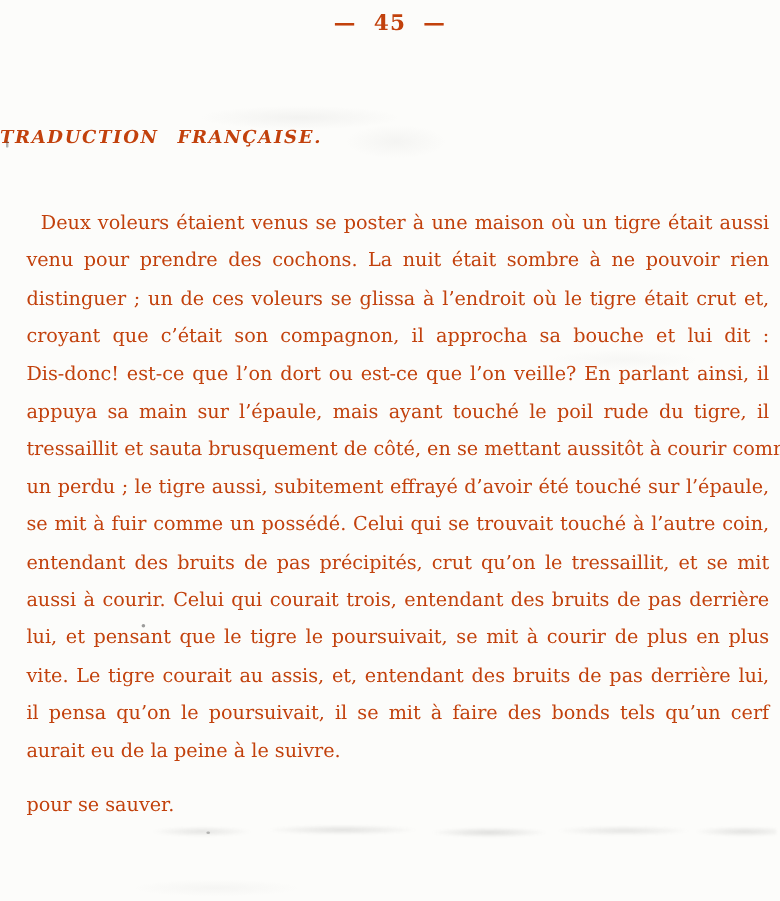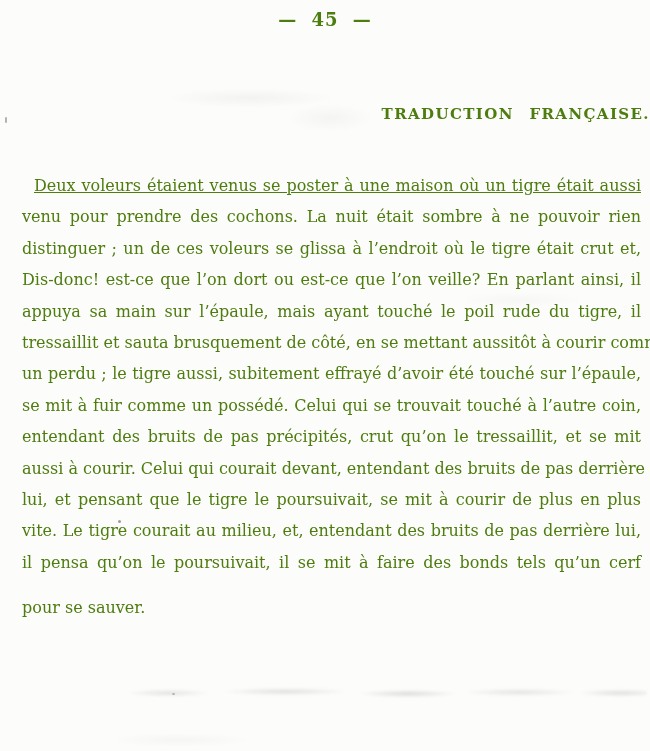--- a/index.html
+++ b/index.html
@@ -3,21 +3,21 @@
 <meta charset="utf-8">
 <style>
   html, body { margin: 0; padding: 0; background: #ffffff; }
   .page {
     position: relative;
     width: 650px;
     height: 751px;
     background: #fcfcfa;
     overflow: hidden;
     font-family: "DejaVu Serif", serif;
-    color: #4d7c0f;
+    color: #c2410c;
   }
   
   .page::before {
     content: "";
     position: absolute;
     inset: 0;
     background:
       radial-gradient(ellipse 120px 14px at 250px 98px, rgba(120,120,120,0.07), rgba(120,120,120,0) 70%),
       radial-gradient(ellipse 60px 20px at 330px 118px, rgba(120,120,120,0.06), rgba(120,120,120,0) 70%),
       radial-gradient(ellipse 90px 12px at 520px 300px, rgba(120,120,120,0.04), rgba(120,120,120,0) 70%),
@@ -33,45 +33,46 @@
     font-size: 18px;
     font-weight: bold;
     letter-spacing: 1px;
     word-spacing: 7px;
   }
   .section-heading {
     position: absolute;
     top: 105px;
     left: 0;
     width: 100%;
-    text-align: right;
+    text-align: left;
     font-size: 15px;
     font-weight: bold;
     letter-spacing: 1.4px;
     word-spacing: 9px;
+    font-style: italic;
   }
   .body-text {
     position: absolute;
     top: 170px;
     left: 22px;
     width: 619px;
     font-size: 16px;
     line-height: 31.4px;
     text-rendering: optimizeLegibility;
   }
   .line {
     text-align: justify;
     text-align-last: justify;
     white-space: nowrap;
   }
   .line.no-just {
     text-align: left;
     text-align-last: left;
   }
-  .line.indent { text-indent: 12px; text-decoration: underline; }
+  .line.indent { text-indent: 12px; }
   .para2 { margin-top: 14px; }
   
   .scan-band {
     position: absolute;
     top: 686px;
     left: 115px;
     width: 532px;
     height: 14px;
     background:
       radial-gradient(ellipse 60px 6px at 10% 50%, rgba(90,90,90,0.14), rgba(90,90,90,0) 70%),
@@ -101,30 +102,32 @@
 
   <div class="page-number">— 45 —</div>
 
   <div class="section-heading">TRADUCTION FRANÇAISE.</div>
 
   <div class="body-text">
     <div class="paragraph">
       <div class="line indent">Deux voleurs étaient venus se poster à une maison où un tigre était aussi</div>
       <div class="line">venu pour prendre des cochons. La nuit était sombre à ne pouvoir rien</div>
       <div class="line">distinguer ; un de ces voleurs se glissa à l’endroit où le tigre était crut et,</div>
+      <div class="line">croyant que c’était son compagnon, il approcha sa bouche et lui dit :</div>
       <div class="line">Dis-donc! est-ce que l’on dort ou est-ce que l’on veille? En parlant ainsi, il</div>
       <div class="line">appuya sa main sur l’épaule, mais ayant touché le poil rude du tigre, il</div>
       <div class="line">tressaillit et sauta brusquement de côté, en se mettant aussitôt à courir comme</div>
       <div class="line">un perdu ; le tigre aussi, subitement effrayé d’avoir été touché sur l’épaule,</div>
       <div class="line">se mit à fuir comme un possédé. Celui qui se trouvait touché à l’autre coin,</div>
       <div class="line">entendant des bruits de pas précipités, crut qu’on le tressaillit, et se mit</div>
-      <div class="line">aussi à courir. Celui qui courait devant, entendant des bruits de pas derrière</div>
+      <div class="line">aussi à courir. Celui qui courait trois, entendant des bruits de pas derrière</div>
       <div class="line">lui, et pensant que le tigre le poursuivait, se mit à courir de plus en plus</div>
-      <div class="line">vite. Le tigre courait au milieu, et, entendant des bruits de pas derrière lui,</div>
+      <div class="line">vite. Le tigre courait au assis, et, entendant des bruits de pas derrière lui,</div>
       <div class="line">il pensa qu’on le poursuivait, il se mit à faire des bonds tels qu’un cerf</div>
+      <div class="line no-just">aurait eu de la peine à le suivre.</div>
     </div>
     <div class="paragraph para2">
       <div class="line no-just">pour se sauver.</div>
     </div>
   </div>
 
   <div class="scan-band"></div>
   <div class="speck s1"></div>
   <div class="speck s2"></div>
   <div class="speck s3"></div>

